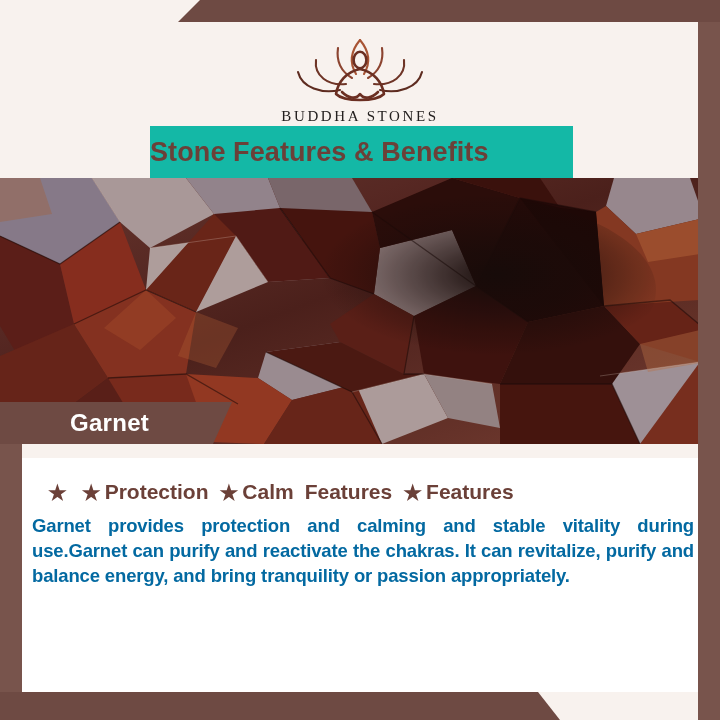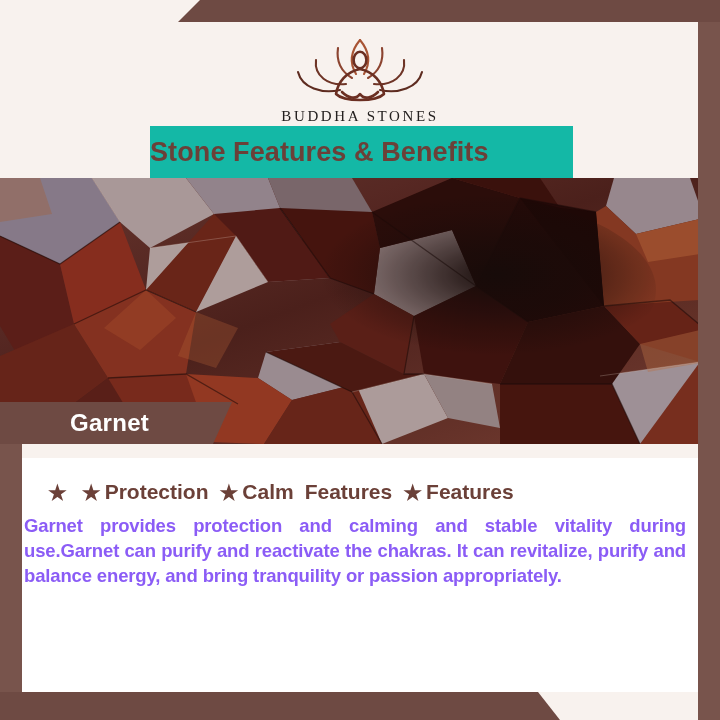--- a/index.html
+++ b/index.html
@@ -189,27 +189,27 @@
   }
   .benefit-star {
     font-size: 21px;
     line-height: 1;
     color: #6b4038;
     margin-right: 4px;
   }
 
   .body-paragraph {
     position: absolute;
-    left: 2px;
+    left: 10px;
     top: 56px;
     width: 662px;
     font-size: 18.5px;
     font-weight: bold;
     line-height: 1.35;
-    color: #8b5cf6;
+    color: #0369a1;
     text-align: justify;
     letter-spacing: -0.15px;
   }
 </style>
 </head>
 <body>
 
 <div id="infographic">
 
   <div class="frame-top-bar"></div>

